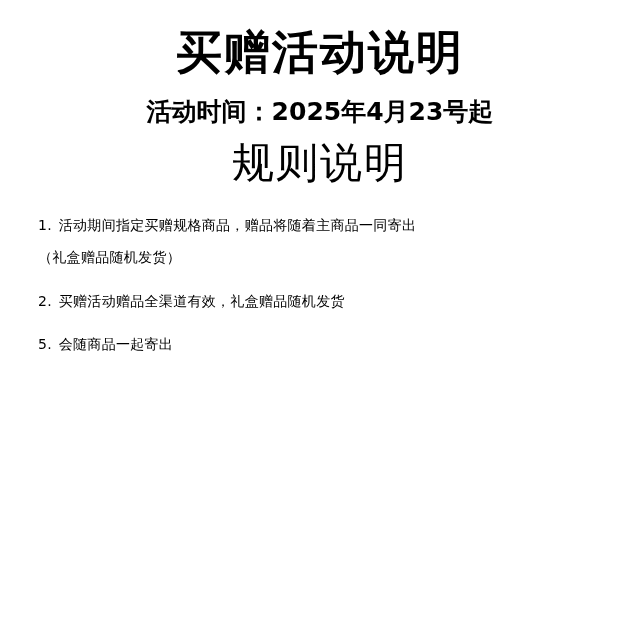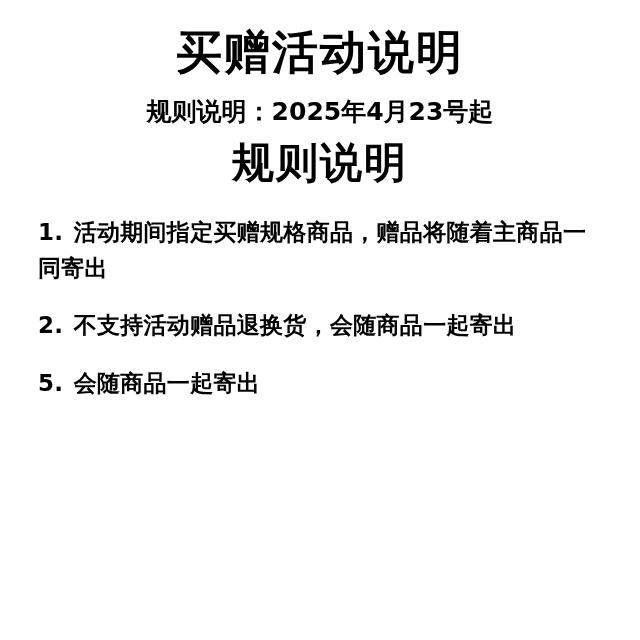--- a/index.html
+++ b/index.html
@@ -33,65 +33,66 @@
     text-align: center;
     font-size: 25px;
     font-weight: 700;
     line-height: 1.2;
     margin: 18px 0 0 0;
     letter-spacing: 0px;
   }
   .section-title {
     text-align: center;
     font-size: 42px;
-    font-weight: 700;
+    font-weight: 400;
     line-height: 1.15;
     letter-spacing: 2px;
     margin: 12px 0 0 0;
   }
   .rules {
     margin: 28px 0 0 0;
     padding: 0 6px 0 10px;
   }
   .rule {
-    font-size: 23px;
-    font-weight: 700;
+    font-size: 14px;
+    font-weight: 400;
     line-height: 1.55;
     margin-bottom: 22px;
     letter-spacing: 0.3px;
   }
   .rule .num {
     margin-right: 2px;
   }
   .rule-sub {
     display: block;
     margin-top: 10px;
   }
 </style>
 </head>
 <body>
 
 <div class="page">
 
   <h1 class="main-title">买赠活动说明</h1>
 
-  <div class="subtitle">规则说明：2025年4月23号起</div>
+  <div class="subtitle">活动时间：2025年4月23号起</div>
 
   <h2 class="section-title">规则说明</h2>
 
   <div class="rules">
 
     <div class="rule">
       <span class="num">1.</span>
       <span>活动期间指定买赠规格商品，赠品将随着主商品一同寄出</span>
+      <span class="rule-sub">（礼盒赠品随机发货）</span>
     </div>
 
     <div class="rule">
       <span class="num">2.</span>
-      <span>不支持活动赠品退换货，会随商品一起寄出</span>
+      <span>买赠活动赠品全渠道有效，礼盒赠品随机发货</span>
     </div>
 
 
 
     <div class="rule">
       <span class="num">5.</span>
       <span>会随商品一起寄出</span>
     </div>
 
   </div>

